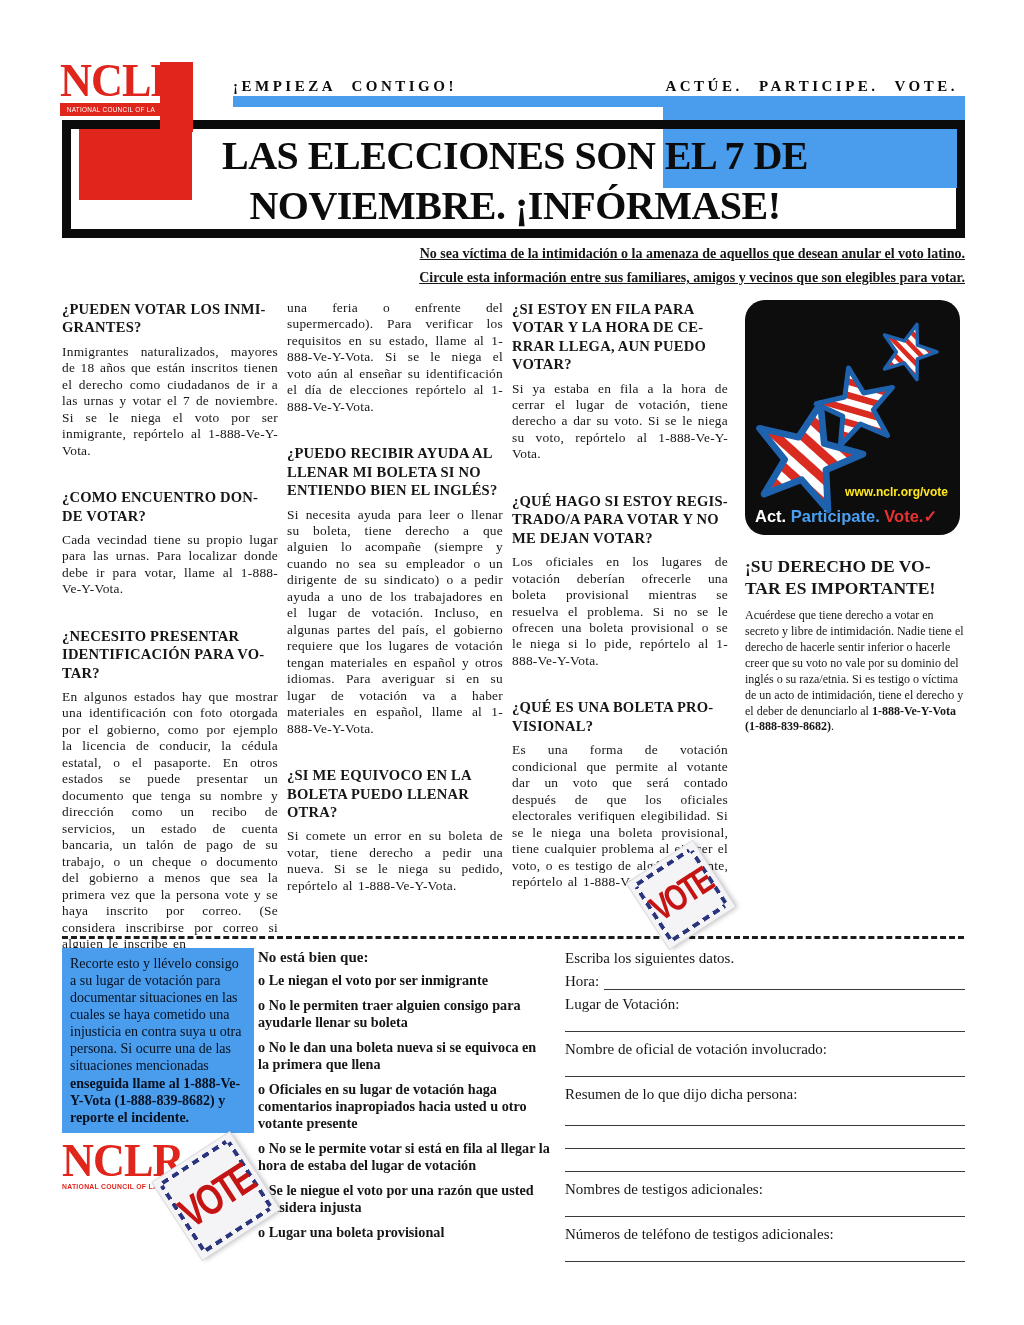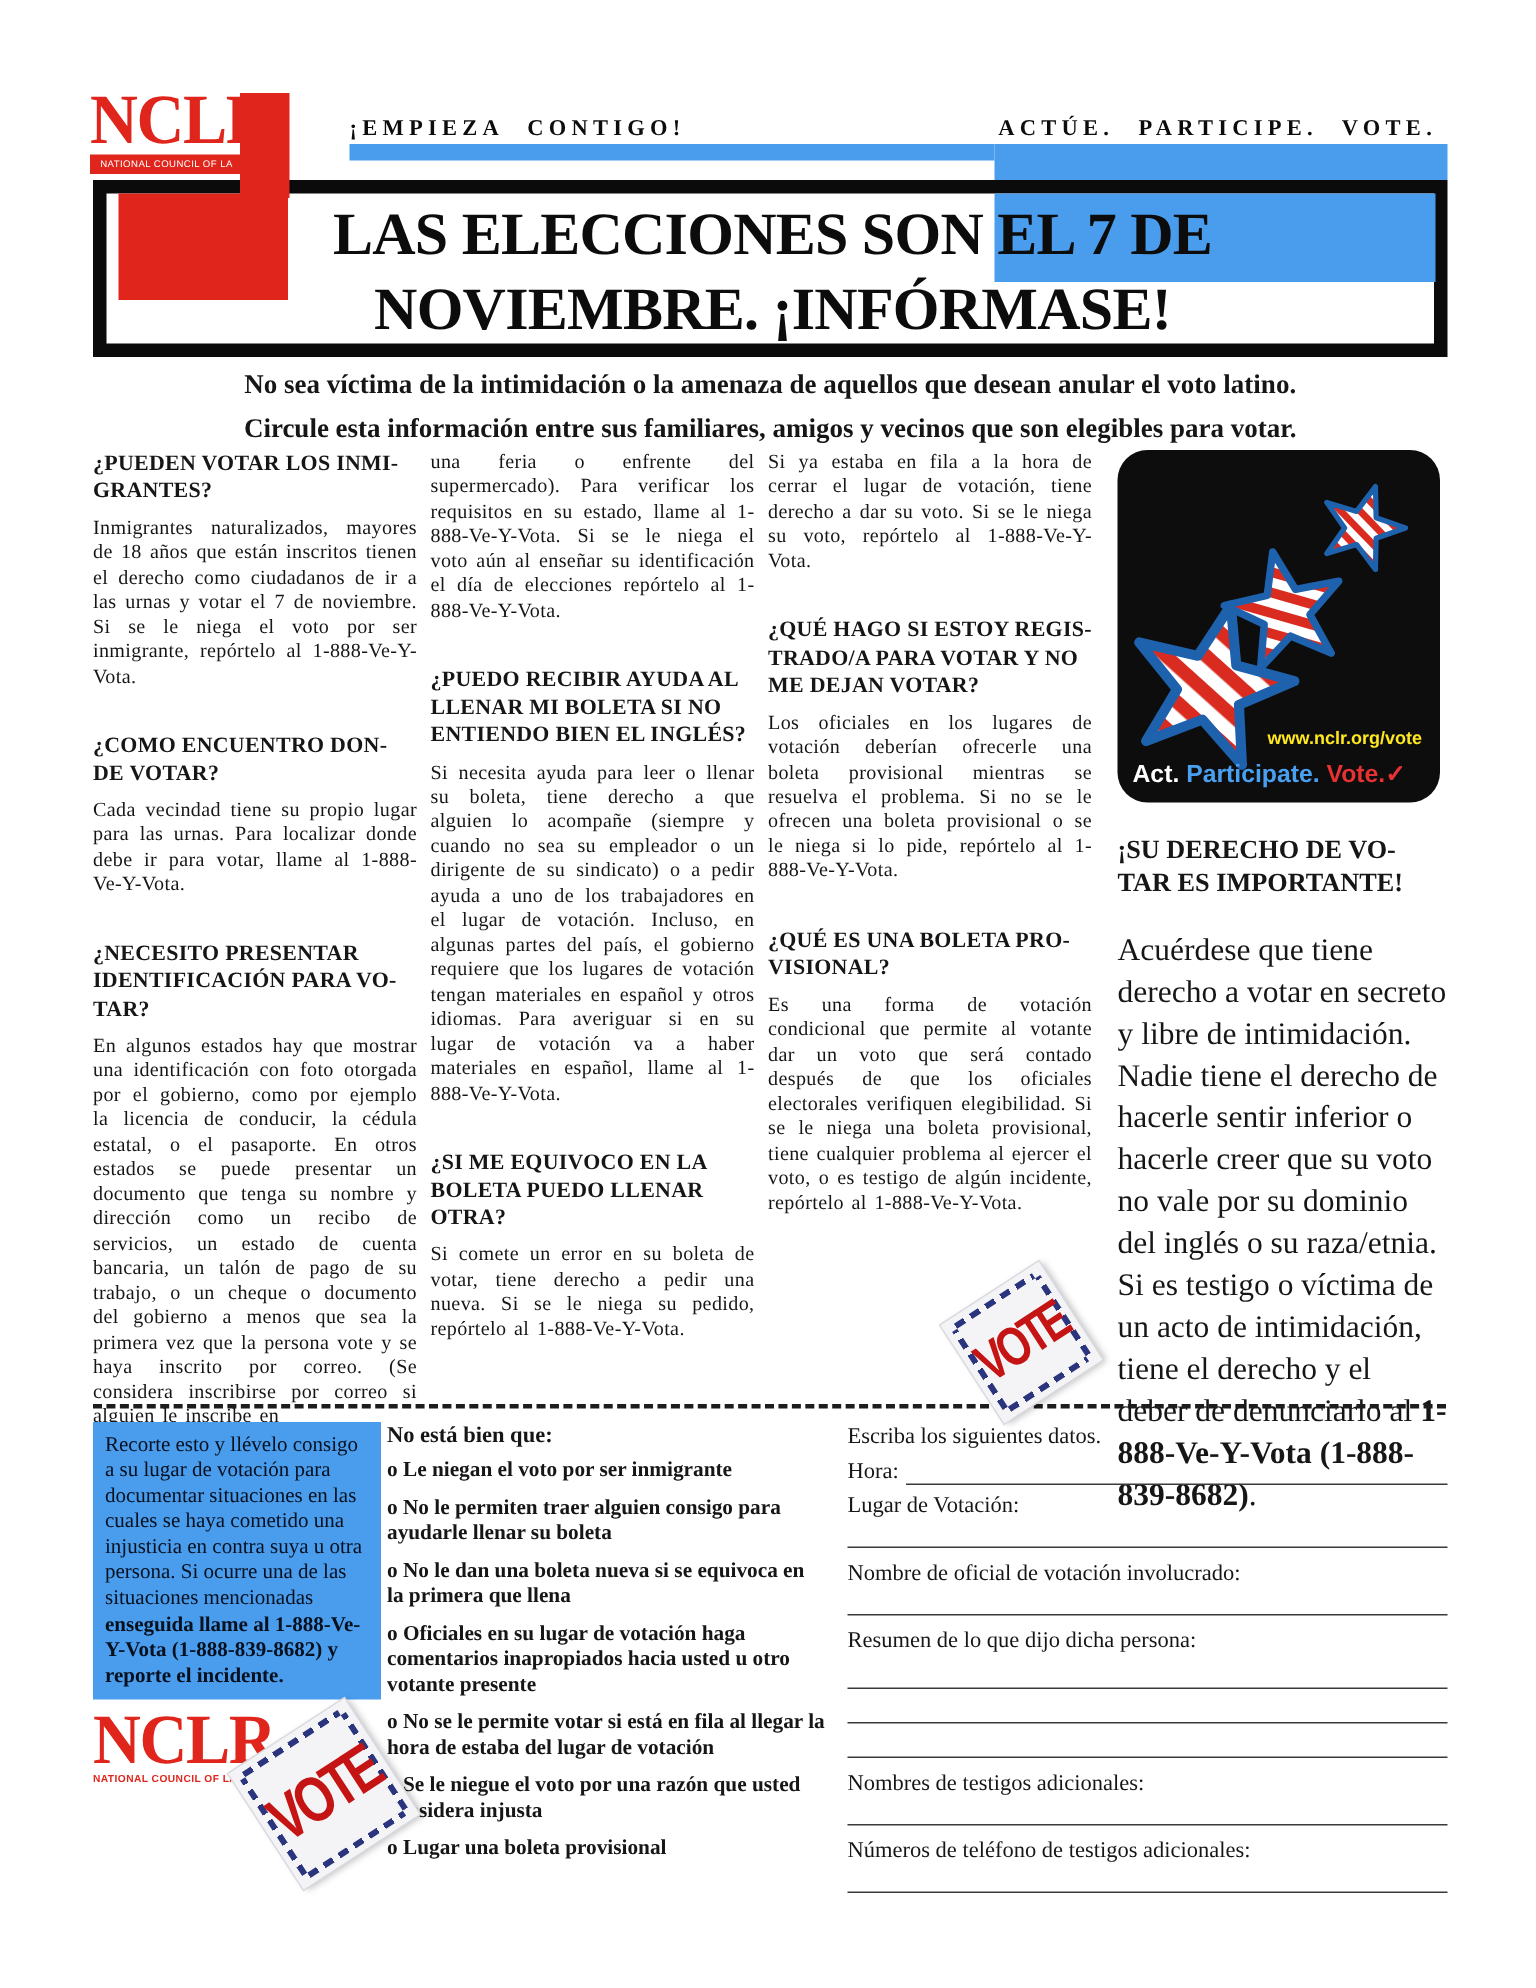--- a/index.html
+++ b/index.html
@@ -26,39 +26,39 @@
 
   
   .banner{position:absolute;left:62px;top:120px;width:903px;height:118px;background:#fff;
           border:9px solid #0b0b0b;z-index:1;}
   .banner-blue{position:absolute;left:663px;top:129px;width:294px;height:59px;background:var(--blue);z-index:2;}
   .redblock-b{position:absolute;left:79px;top:129px;width:113px;height:71px;background:var(--red);z-index:2;}
   .headline{position:absolute;left:190px;top:131px;width:650px;z-index:4;text-align:center;
             font-weight:bold;font-size:40px;line-height:1.24;letter-spacing:-.5px;color:#0c0c0c;white-space:pre-line;}
 
   
-  .intro{position:absolute;left:62px;top:246px;width:903px;text-align:center;font-weight:bold;font-size:18px;}
+  .intro{position:absolute;left:62px;top:246px;width:903px;text-align:right;font-weight:bold;font-size:14px;text-decoration:underline;}
   .intro div{margin-bottom:8px;}
 
   
   .col{position:absolute;top:300px;width:216px;}
   .col1{left:62px;} .col2{left:287px;} .col3{left:512px;}
   .qsec{margin-bottom:29px;}
   .qhead{font-weight:bold;font-size:14.6px;line-height:1.26;white-space:pre-line;text-align:justify;margin-bottom:7px;letter-spacing:.2px;}
   .qbody{font-size:13.4px;line-height:1.23;text-align:justify;letter-spacing:.25px;word-spacing:1.5px;}
 
   
   .col4{position:absolute;left:745px;top:300px;width:220px;}
   .badge{position:relative;width:215px;height:235px;background:#0d0d0d;border-radius:20px;overflow:hidden;}
   .badge-url{position:absolute;right:12px;bottom:36px;color:var(--yellow);
              font-family:"Liberation Sans",sans-serif;font-weight:bold;font-size:12px;}
   .tagline{position:absolute;left:10px;bottom:9px;font-family:"Liberation Sans",sans-serif;font-weight:bold;font-size:16.5px;white-space:nowrap;margin-top:44px;}
   .tagline .w{color:#fff;} .tagline .b{color:var(--tagline-blue);} .tagline .r{color:var(--tagline-red);}
   .rights-head{font-weight:bold;font-size:17.5px;line-height:1.28;margin-top:20px;white-space:pre-line;}
-  .rights-body{font-size:21px;line-height:1.33;margin-top:20px;}
+  .rights-body{font-size:12px;line-height:1.33;margin-top:8px;}
 
   
   .dashes{position:absolute;left:62px;top:936px;width:902px;border-top:3px dashed #1d1d1d;}
 
   
   .cutout{position:absolute;left:62px;top:948px;width:192px;background:var(--blue);padding:7px 8px;
           font-size:14px;line-height:1.22;color:#06101f;}
   .logo-bottom{position:absolute;left:62px;top:1140px;}
   .logo-caption-red{width:150px;color:var(--red);font-weight:bold;font-size:6.8px;letter-spacing:.3px;
           font-family:"Liberation Sans",sans-serif;margin-top:2px;}
@@ -151,20 +151,24 @@
     <div class="qsec">
       <div class="qhead">¿SI ME EQUIVOCO EN LA
 BOLETA PUEDO LLENAR
 OTRA?</div>
       <div class="qbody">Si comete un error en su boleta de votar, tiene derecho a pedir una nueva. Si se le niega su pedido, repórtelo al 1-888-Ve-Y-Vota.</div>
     </div>
   </div>
 
   <div class="col col3">
     <div class="qsec">
+      <div class="qhead">¿SI ESTOY EN FILA PARA
+VOTAR Y LA HORA DE CE-
+RRAR LLEGA, AUN PUEDO
+VOTAR?</div>
       <div class="qbody">Si ya estaba en fila a la hora de cerrar el lugar de votación, tiene derecho a dar su voto. Si se le niega su voto, repórtelo al 1-888-Ve-Y-Vota.</div>
     </div>
     <div class="qsec">
       <div class="qhead">¿QUÉ HAGO SI ESTOY REGIS-
 TRADO/A PARA VOTAR Y NO
 ME DEJAN VOTAR?</div>
       <div class="qbody">Los oficiales en los lugares de votación deberían ofrecerle una boleta provisional mientras se resuelva el problema. Si no se le ofrecen una boleta provisional o se le niega si lo pide, repórtelo al 1-888-Ve-Y-Vota.</div>
     </div>
     <div class="qsec">
       <div class="qhead">¿QUÉ ES UNA BOLETA PRO-

